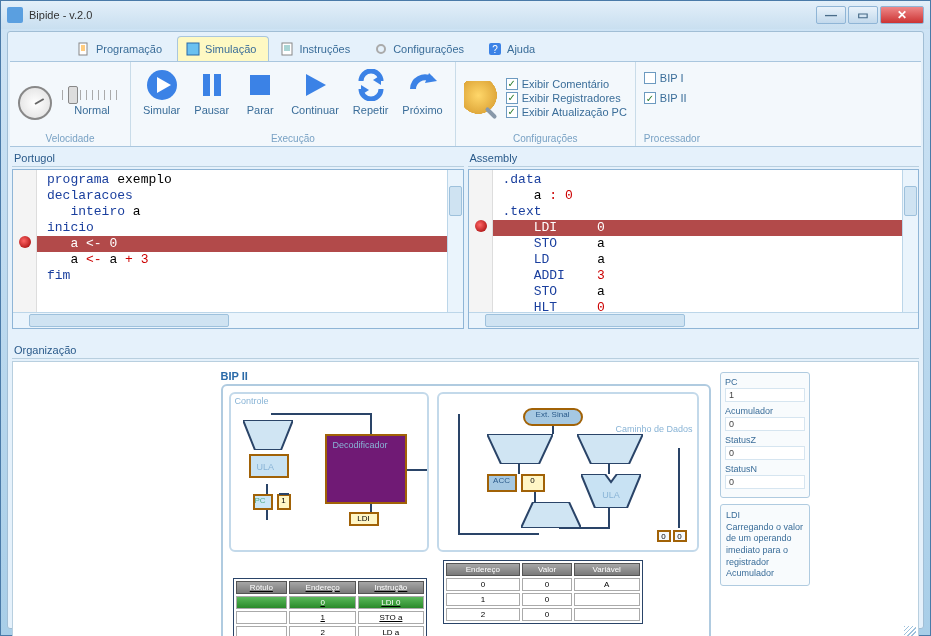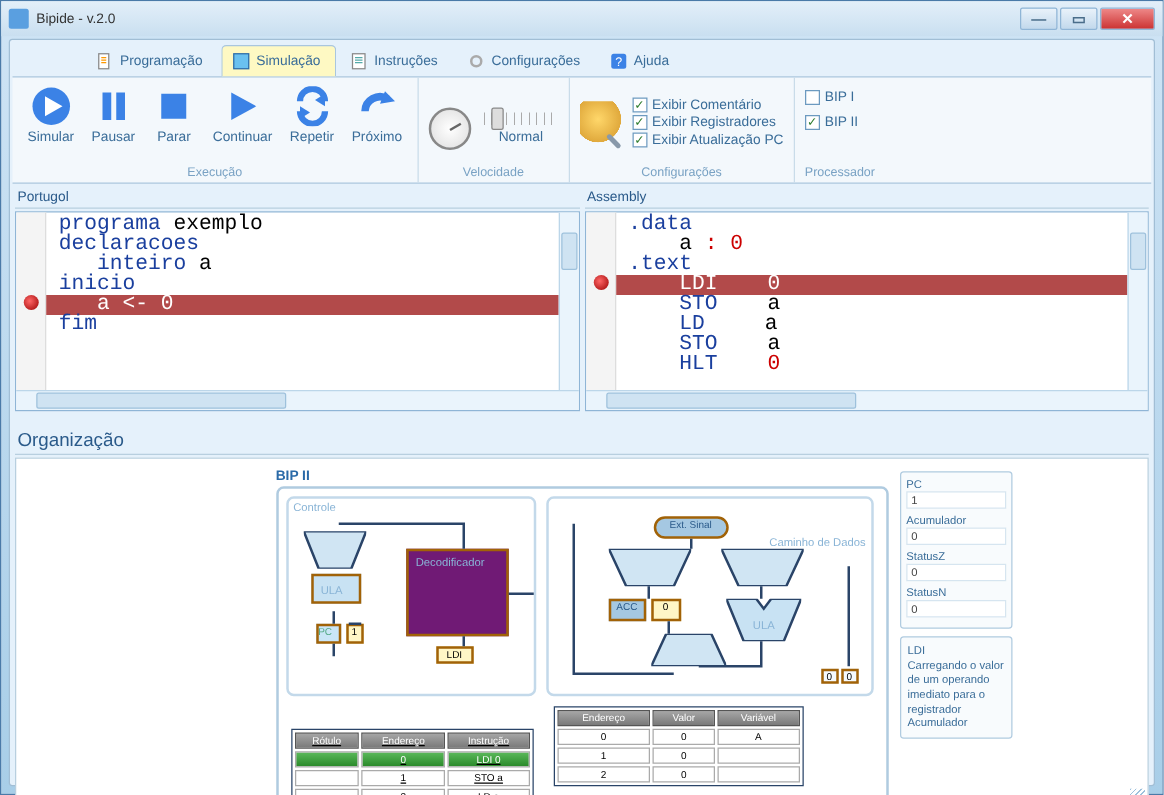--- a/index.html
+++ b/index.html
@@ -32,33 +32,33 @@
 .chk { display: flex; align-items: center; gap: 4px; color: #3a6d99; margin-bottom: 2px; }
 .chkbox { width: 12px; height: 12px; border: 1px solid #6c9ac0; background: #fff; display: inline-flex; align-items: center; justify-content: center; font-size: 10px; color: #2a7a2a; }
 .content { position: absolute; left: 4px; right: 4px; top: 118px; bottom: 4px; }
 .dual { display: flex; gap: 4px; height: 184px; }
 .pane { flex: 1; }
 .pane-title { color: #2a5a8a; font-size: 11px; padding: 2px 0 2px 2px; }
 .fieldset-line { height: 1px; background: #b8cfdf; margin-bottom: 2px; }
 .editor { position: relative; background: #fff; border: 1px solid #8fb5d6; height: 160px; }
 .gutter { position: absolute; left: 0; top: 0; bottom: 16px; width: 24px; background: #f4f4f4; border-right: 1px solid #ddd; }
 .bp { position: absolute; left: 6px; width: 12px; height: 12px; background: radial-gradient(circle at 40% 40%, #f66, #900); border-radius: 50%; }
-.codearea { position: absolute; left: 24px; right: 16px; top: 2px; bottom: 16px; font-family: "Courier New", monospace; font-size: 17px; line-height: 16px; }
+.codearea { position: absolute; left: 24px; right: 16px; top: 2px; bottom: 16px; font-family: "Courier New", monospace; font-size: 13px; line-height: 16px; }
 .codeline { white-space: pre; padding-left: 10px; height: 16px; }
 .hlred { background: #b24a4a; color: #fff; }
 .kw { color: #1a3f9e; }
 .op { color: #c00; }
 .num { color: #c00; }
 .ident { color: #000; }
 .vscroll { position: absolute; right: 0; top: 0; bottom: 16px; width: 16px; background: #eaf4fc; border-left: 1px solid #bcd6e9; }
 .vhandle { position: absolute; left: 1px; right: 1px; top: 16px; height: 30px; background: #cfe3f2; border: 1px solid #9ec1dc; border-radius: 2px; }
 .hscroll { position: absolute; left: 0; right: 0; bottom: 0; height: 16px; background: #eaf4fc; border-top: 1px solid #bcd6e9; }
 .hhandle { position: absolute; top: 1px; bottom: 1px; left: 16px; width: 200px; background: #cfe3f2; border: 1px solid #9ec1dc; border-radius: 2px; }
 .org { position: absolute; left: 0; right: 0; top: 192px; bottom: 0; }
-.org .pane-title { font-size: 15px; }
+.org .pane-title { font-size: 11px; }
 .orgbox { border: 1px solid #b8cfdf; background: #fff; margin-top: 2px; height: 280px; position: relative; }
 .diagcontainer { position: absolute; left: 50%; transform: translateX(-50%); top: 8px; width: 490px; }
 .diag-title { color: #2a6aa8; font-weight: bold; font-size: 11px; }
 .diagframe { border: 2px solid #b0cbe0; border-radius: 6px; height: 260px; margin-top: 2px; position: relative; background: #fff; }
 .block { position: absolute; border: 2px solid #a16207; background: #f5f9fc; font-size: 8px; }
 .blocklabel { color: #89b4d6; font-size: 9px; pointer-events: none; }
 .smalltable { position: absolute; border: 1px solid #2a4468; font-size: 8px; }
 .smalltable th { background: linear-gradient(#a6a6a6,#7a7a7a); color: #fff; padding: 1px 6px; border: 1px solid #555; font-weight: normal; }
 .smalltable td { padding: 1px 6px; border: 1px solid #aaa; text-align: center; }
 .greenrow td { background: linear-gradient(#5ab85a,#2a8a2a); color: #fff; }
@@ -128,87 +128,87 @@
               <text x="7" y="11" text-anchor="middle" fill="#fff" font-size="10">?</text>
             </svg>
           </span>
         <span>Ajuda</span>
       </div>
     </div>
 
     <div class="ribbon">
 
       <div class="group">
-        <div class="group-body">
-          <div class="bigbtn">
-            <span class="glyph">
-                <svg width="34" height="34">
-                  <circle cx="17" cy="17" r="15" fill="#3b82e6"></circle>
-                  <polygon points="12,9 26,17 12,25" fill="#fff"></polygon>
-                </svg>
-              </span>
-            <span>Simular</span>
-          </div>
-          <div class="bigbtn">
-            <span class="glyph">
-                <svg width="30" height="30">
-                  <rect x="6" y="4" width="7" height="22" fill="#3b82e6"></rect>
-                  <rect x="17" y="4" width="7" height="22" fill="#3b82e6"></rect>
-                </svg>
-              </span>
-            <span>Pausar</span>
-          </div>
-          <div class="bigbtn">
-            <span class="glyph">
-                <svg width="30" height="30">
-                  <rect x="5" y="5" width="20" height="20" fill="#3b82e6"></rect>
-                </svg>
-              </span>
-            <span>Parar</span>
-          </div>
-          <div class="bigbtn">
-            <span class="glyph">
-                <svg width="30" height="30">
-                  <polygon points="6,4 26,15 6,26" fill="#3b82e6"></polygon>
-                </svg>
-              </span>
-            <span>Continuar</span>
-          </div>
-          <div class="bigbtn">
-            <span class="glyph">
-                <svg width="32" height="32">
-                  <path d="M6 12a10 10 0 0 1 20 0M26 20a10 10 0 0 1-20 0" fill="none" stroke="#3b82e6" stroke-width="5"></path>
-                  <polygon points="26,6 26,16 18,11" fill="#3b82e6"></polygon>
-                  <polygon points="6,26 6,16 14,21" fill="#3b82e6"></polygon>
-                </svg>
-              </span>
-            <span>Repetir</span>
-          </div>
-          <div class="bigbtn">
-            <span class="glyph">
-                <svg width="32" height="32">
-                  <path d="M6 20a12 12 0 0 1 18-10" fill="none" stroke="#3b82e6" stroke-width="6"></path>
-                  <polygon points="22,4 30,12 18,14" fill="#3b82e6"></polygon>
-                </svg>
-              </span>
-            <span>Próximo</span>
-          </div>
-        </div>
-        <div class="group-label">Execução</div>
-      </div>
-
-      <div class="group">
         <div class="group-body velo">
           <span class="clockicon"></span>
           <div style="display:flex;flex-direction:column;align-items:center;gap:4px;">
             <div class="slider"></div>
             <span style="color:#3a6d99;">Normal</span>
           </div>
         </div>
         <div class="group-label">Velocidade</div>
+      </div>
+
+      <div class="group">
+        <div class="group-body">
+          <div class="bigbtn">
+            <span class="glyph">
+                <svg width="34" height="34">
+                  <circle cx="17" cy="17" r="15" fill="#3b82e6"></circle>
+                  <polygon points="12,9 26,17 12,25" fill="#fff"></polygon>
+                </svg>
+              </span>
+            <span>Simular</span>
+          </div>
+          <div class="bigbtn">
+            <span class="glyph">
+                <svg width="30" height="30">
+                  <rect x="6" y="4" width="7" height="22" fill="#3b82e6"></rect>
+                  <rect x="17" y="4" width="7" height="22" fill="#3b82e6"></rect>
+                </svg>
+              </span>
+            <span>Pausar</span>
+          </div>
+          <div class="bigbtn">
+            <span class="glyph">
+                <svg width="30" height="30">
+                  <rect x="5" y="5" width="20" height="20" fill="#3b82e6"></rect>
+                </svg>
+              </span>
+            <span>Parar</span>
+          </div>
+          <div class="bigbtn">
+            <span class="glyph">
+                <svg width="30" height="30">
+                  <polygon points="6,4 26,15 6,26" fill="#3b82e6"></polygon>
+                </svg>
+              </span>
+            <span>Continuar</span>
+          </div>
+          <div class="bigbtn">
+            <span class="glyph">
+                <svg width="32" height="32">
+                  <path d="M6 12a10 10 0 0 1 20 0M26 20a10 10 0 0 1-20 0" fill="none" stroke="#3b82e6" stroke-width="5"></path>
+                  <polygon points="26,6 26,16 18,11" fill="#3b82e6"></polygon>
+                  <polygon points="6,26 6,16 14,21" fill="#3b82e6"></polygon>
+                </svg>
+              </span>
+            <span>Repetir</span>
+          </div>
+          <div class="bigbtn">
+            <span class="glyph">
+                <svg width="32" height="32">
+                  <path d="M6 20a12 12 0 0 1 18-10" fill="none" stroke="#3b82e6" stroke-width="6"></path>
+                  <polygon points="22,4 30,12 18,14" fill="#3b82e6"></polygon>
+                </svg>
+              </span>
+            <span>Próximo</span>
+          </div>
+        </div>
+        <div class="group-label">Execução</div>
       </div>
 
       <div class="group">
         <div class="group-body" style="align-items:center;">
           <span class="wrenchicon"></span>
           <div>
             <label class="chk">
                 <span class="chkbox">✓</span>
                 <span>Exibir Comentário</span>
               </label>
@@ -250,20 +250,21 @@
           <div class="editor">
             <div class="gutter">
               <span class="bp" style="top:66px;"></span>
             </div>
             <div class="codearea">
               <div class="codeline"><span class="kw">programa</span><span class="ident"> exemplo</span></div>
               <div class="codeline"><span class="kw">declaracoes</span></div>
               <div class="codeline"><span class="kw">   inteiro</span><span class="ident"> a</span></div>
               <div class="codeline"><span class="kw">inicio</span></div>
               <div class="codeline hlred"><span>   a </span><span>&lt;-</span><span> 0</span></div>
+              <div class="codeline"><span class="ident">   a </span><span class="op">&lt;-</span><span class="ident"> a </span><span class="op">+</span><span class="num"> 3</span></div>
               <div class="codeline"><span class="kw">fim</span></div>
             </div>
             <div class="vscroll">
                 <div class="vhandle"></div>
               </div>
             <div class="hscroll">
                 <div class="hhandle"></div>
               </div>
           </div>
         </div>
@@ -275,20 +276,21 @@
             <div class="gutter">
               <span class="bp" style="top:50px;"></span>
             </div>
             <div class="codearea">
               <div class="codeline"><span class="kw">.data</span></div>
               <div class="codeline"><span class="ident">    a </span><span class="op">:</span><span class="num"> 0</span></div>
               <div class="codeline"><span class="kw">.text</span></div>
               <div class="codeline hlred"><span>    LDI</span><span style="padding-left:40px;">0</span></div>
               <div class="codeline"><span class="kw">    STO</span><span class="ident" style="padding-left:40px;">a</span></div>
               <div class="codeline"><span class="kw">    LD</span><span class="ident" style="padding-left:48px;">a</span></div>
+              <div class="codeline"><span class="kw">    ADDI</span><span class="num" style="padding-left:32px;">3</span></div>
               <div class="codeline"><span class="kw">    STO</span><span class="ident" style="padding-left:40px;">a</span></div>
               <div class="codeline"><span class="kw">    HLT</span><span class="num" style="padding-left:40px;">0</span></div>
             </div>
             <div class="vscroll">
                 <div class="vhandle"></div>
               </div>
             <div class="hscroll">
                 <div class="hhandle"></div>
               </div>
           </div>

